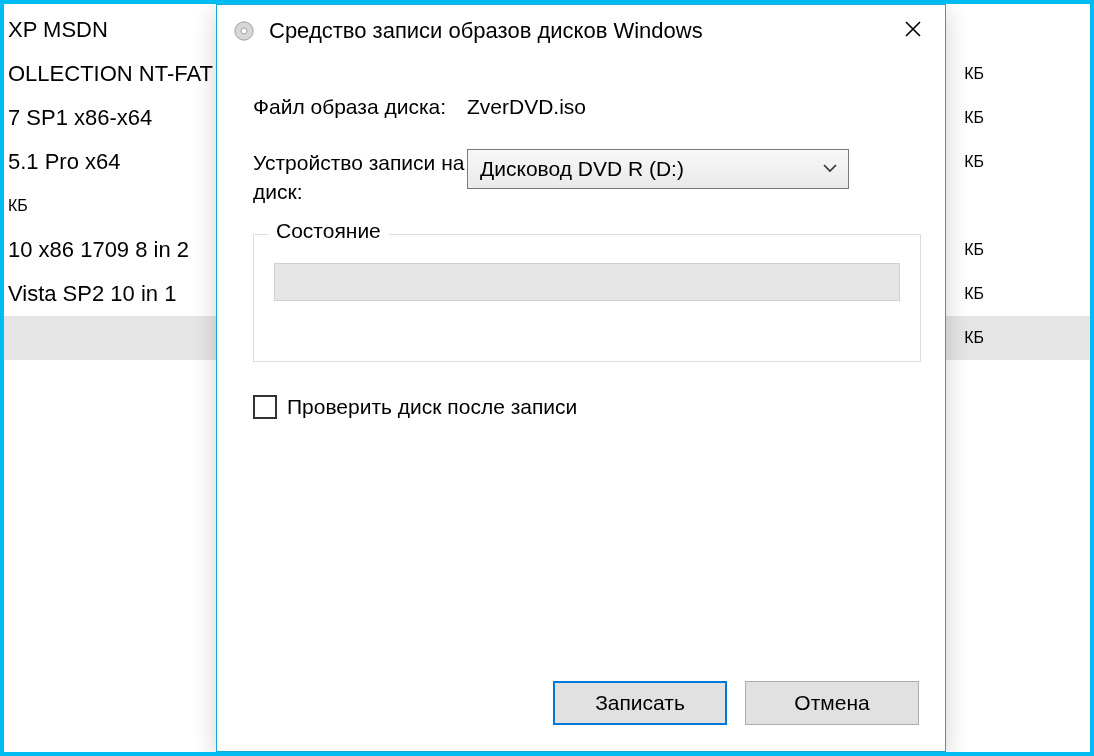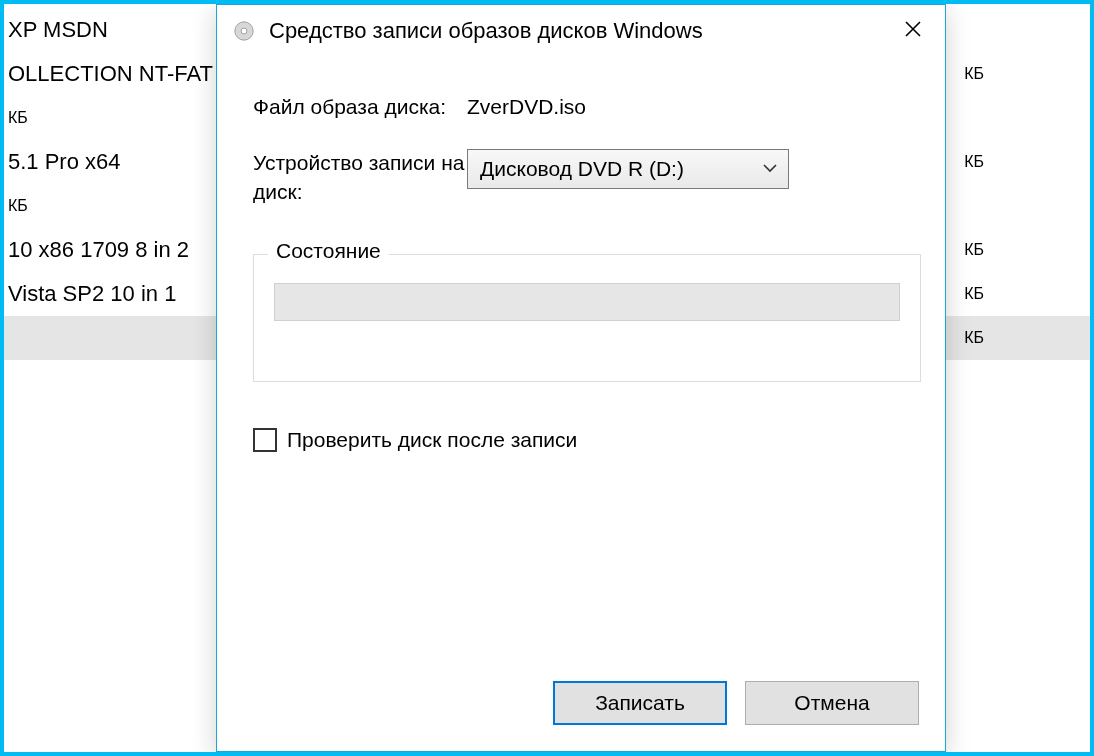--- a/index.html
+++ b/index.html
@@ -98,40 +98,40 @@
     font-size: 21px;
     line-height: 1.35;
   }
   .row .value {
     font-size: 21px;
     padding-top: 2px;
   }
 
   .burner-select {
     position: relative;
-    width: 322px;
+    width: 382px;
     height: 40px;
     border: 1px solid #7a7a7a;
     background: linear-gradient(#f8f8f8,#e9e9e9);
     display: flex;
     align-items: center;
     padding: 0 40px 0 12px;
     font-size: 21px;
     cursor: pointer;
   }
   .burner-select .chev {
     position: absolute;
     right: 10px; top: 50%;
     transform: translateY(-50%);
   }
   .burner-select .chev svg { width: 16px; height: 16px; }
 
   .status-group {
     position: relative;
-    margin-top: 48px;
+    margin-top: 28px;
     border: 1px solid #dcdcdc;
     padding: 28px 20px 60px 20px;
   }
   .status-group .legend {
     position: absolute;
     top: -16px;
     left: 14px;
     background: #fff;
     padding: 0 8px;
     font-size: 21px;
@@ -141,21 +141,21 @@
     line-height: 1.45;
     margin-bottom: 46px;
   }
   .progress {
     height: 38px;
     background: #e6e6e6;
     border: 1px solid #d0d0d0;
   }
 
   .checkbox-row {
-    margin-top: 46px;
+    margin-top: 33px;
     display: flex;
     align-items: center;
     font-size: 21px;
     cursor: pointer;
   }
   .checkbox-box {
     width: 24px; height: 24px;
     border: 2px solid #333;
     margin-right: 10px;
     background: #fff;
@@ -189,20 +189,21 @@
 <div class="file-list" id="file-list">
     <div class="file-row">
       <span>XP MSDN</span>
       <span class="right"></span>
     </div>
     <div class="file-row">
       <span>OLLECTION NT-FAT</span>
       <span class="right">КБ</span>
     </div>
     <div class="file-row">
+      <span>7 SP1 x86-x64</span>
       <span class="right">КБ</span>
     </div>
     <div class="file-row">
       <span>5.1 Pro x64</span>
       <span class="right">КБ</span>
     </div>
     <div class="file-row">
       <span class="right">КБ</span>
     </div>
     <div class="file-row">

